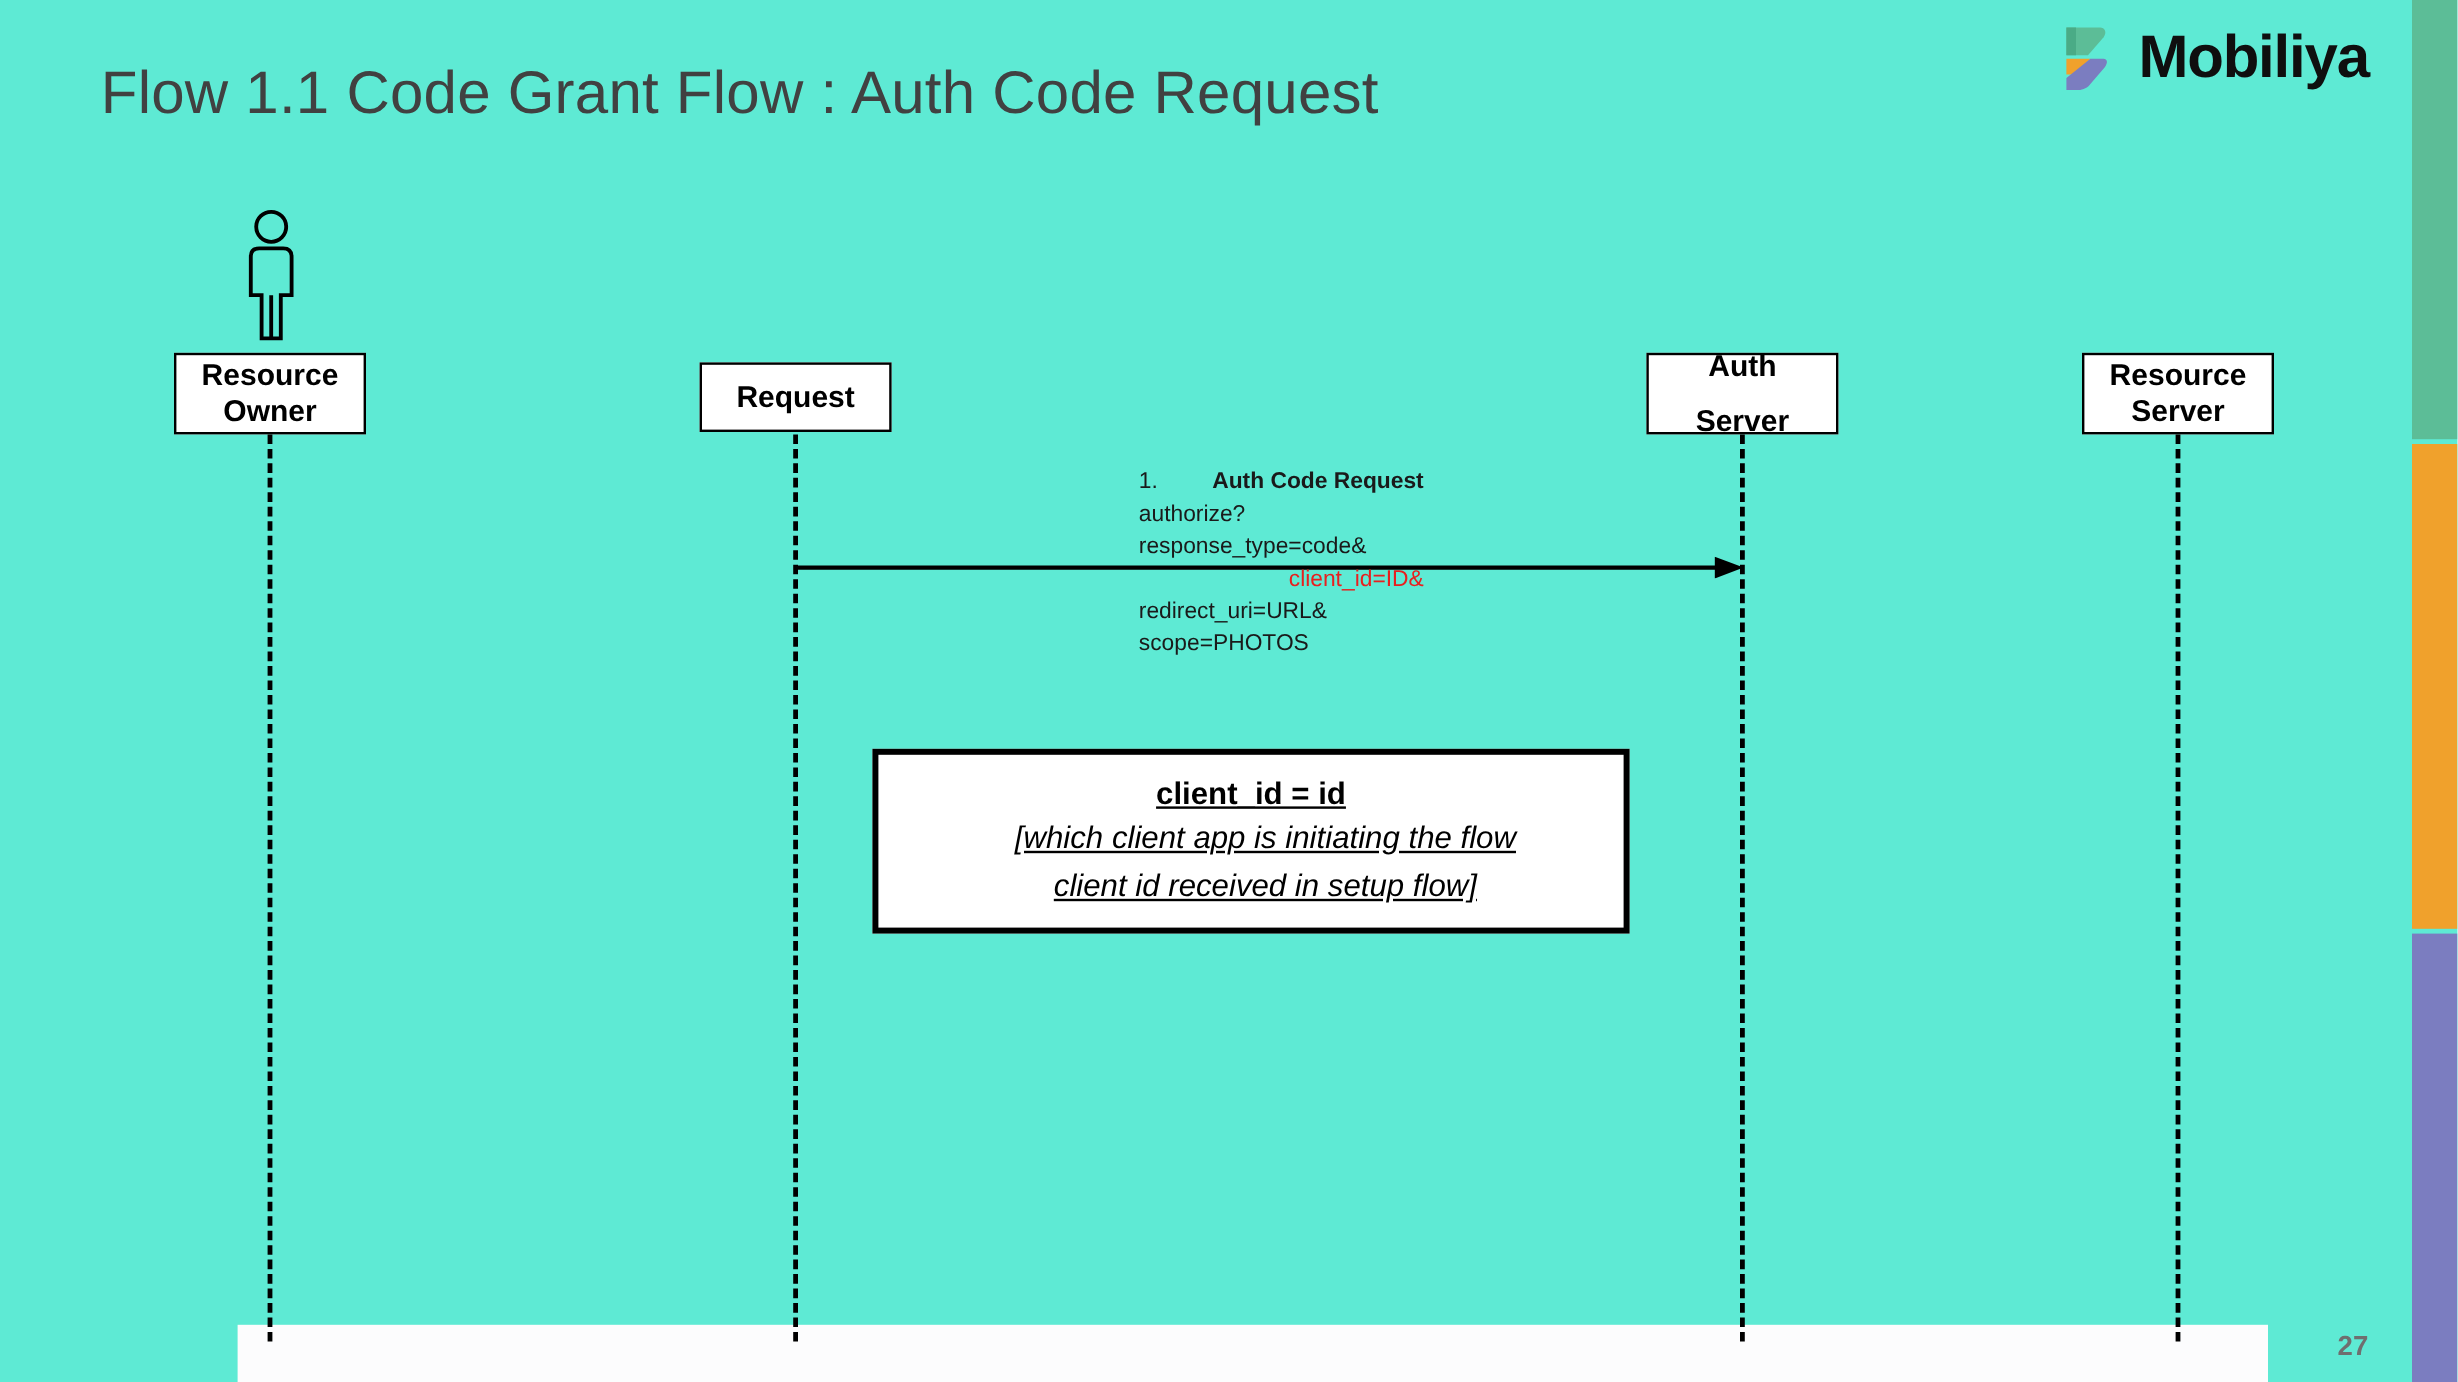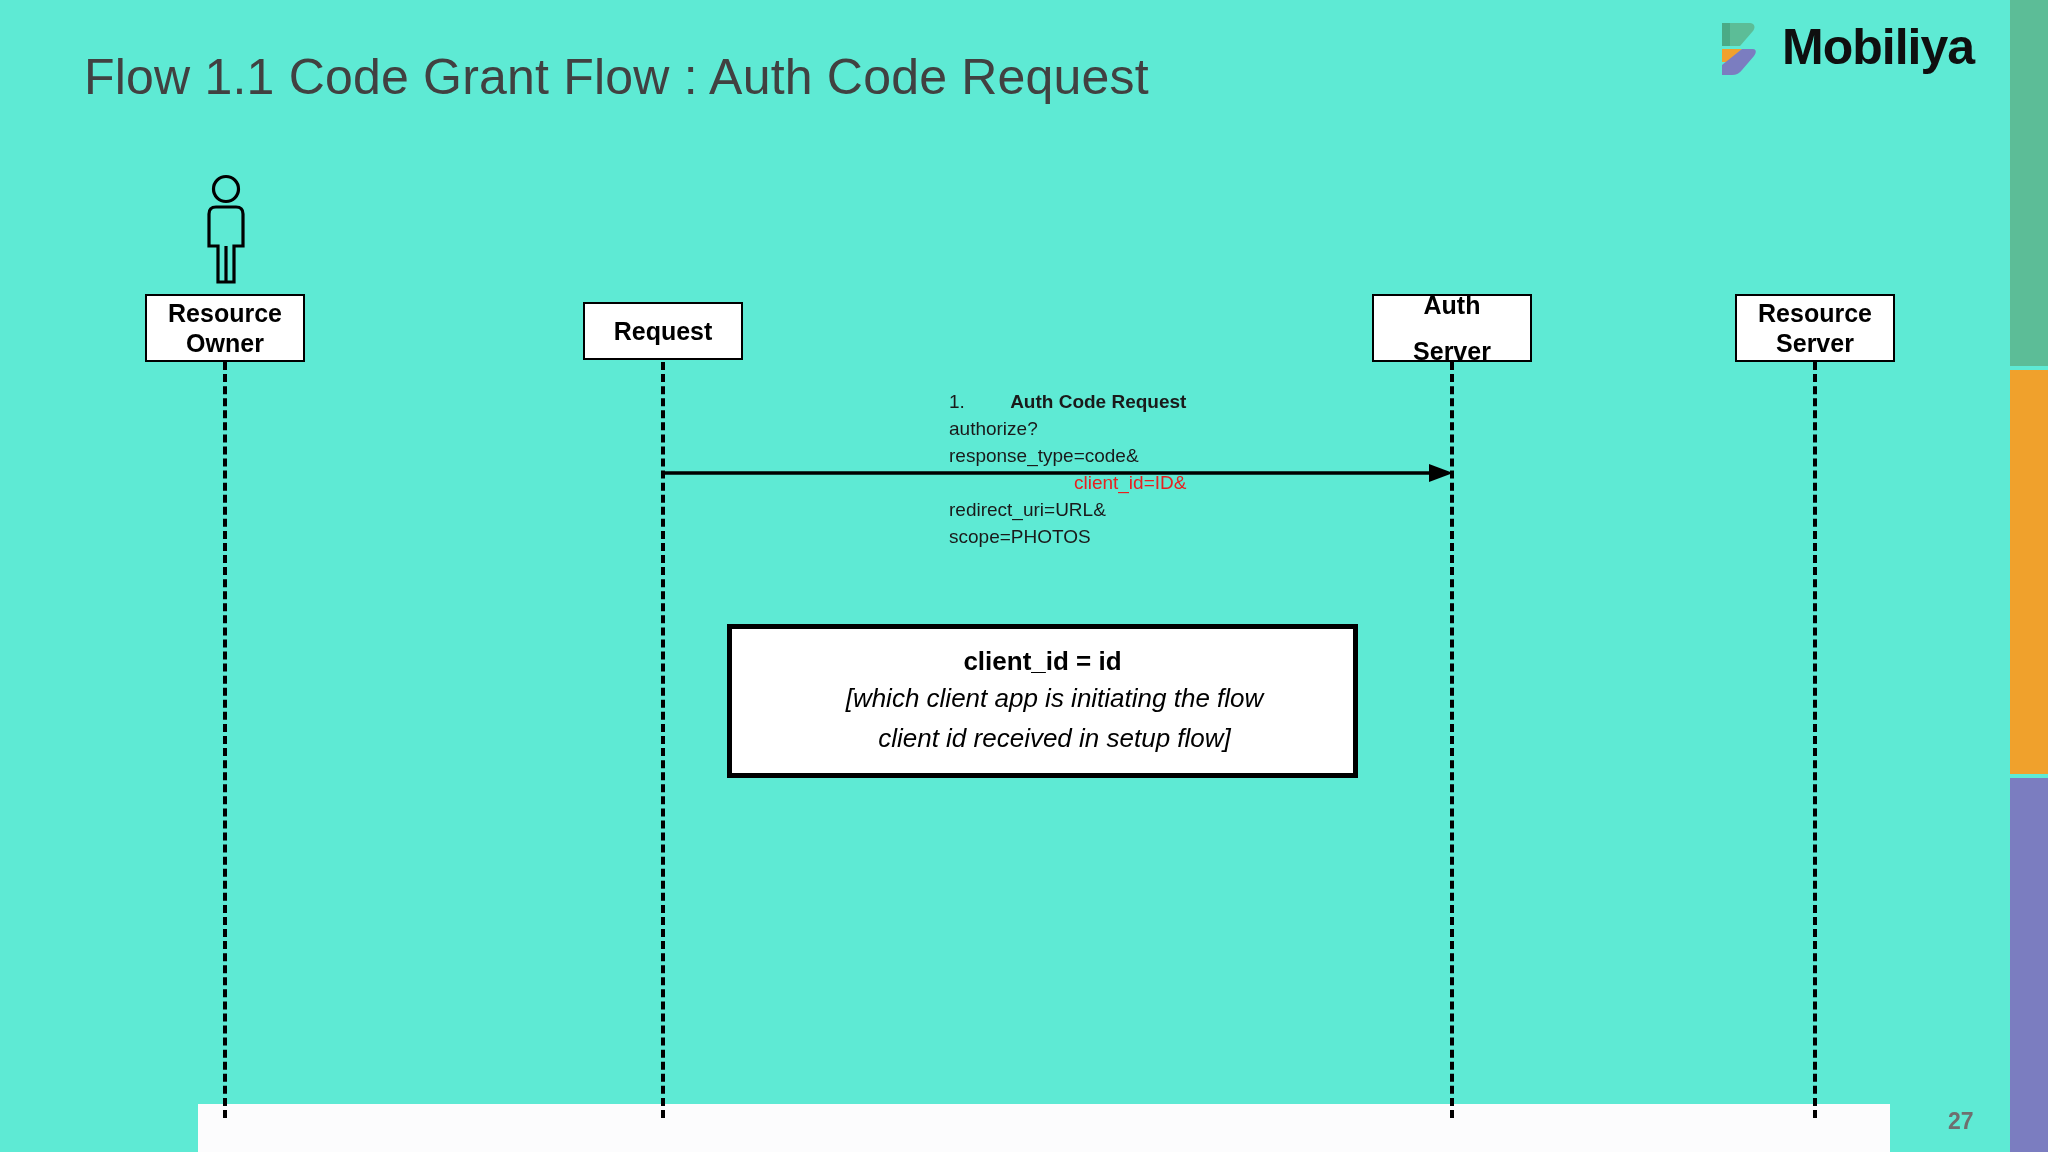--- a/index.html
+++ b/index.html
@@ -149,20 +149,21 @@
     top: 624px;
     width: 631px;
     height: 154px;
     box-sizing: border-box;
     border: 5px solid #000000;
     background: #ffffff;
     display: flex;
     flex-direction: column;
     align-items: center;
     justify-content: center;
+    text-decoration: underline;
   }
   .note-title {
     font-size: 26px;
     font-weight: 700;
     color: #000000;
     line-height: 34px;
   }
   .note-body {
     font-size: 26px;
     font-style: italic;

